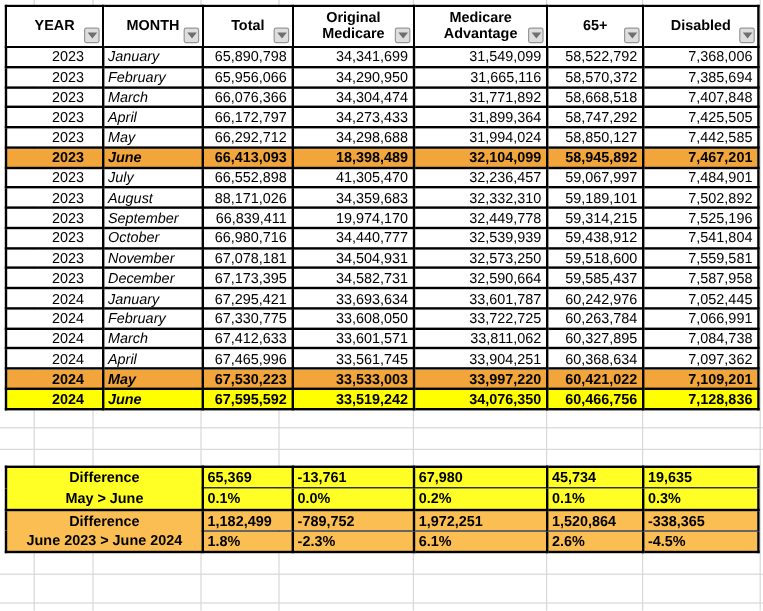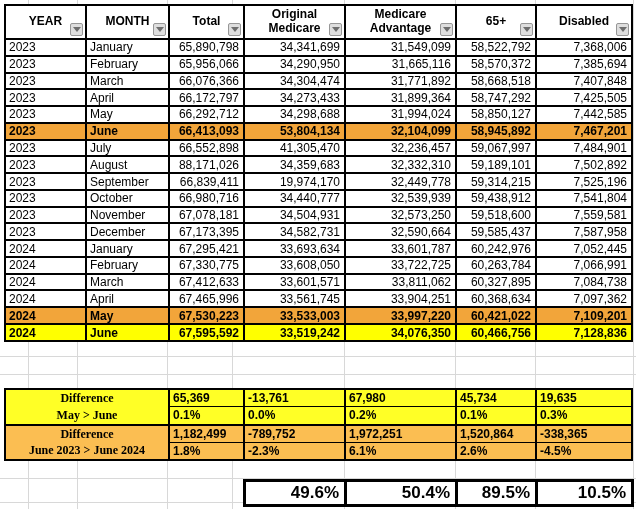--- a/index.html
+++ b/index.html
@@ -27,43 +27,43 @@
   
   .main-table{position:absolute;left:4px;top:4px;width:627px;height:338px;}
   .main-table th,.main-table td{
     border:2px solid #000;padding:0 3px;font-size:12px;
     overflow:hidden;white-space:nowrap;background:#fff;
   }
   .main-table th{
     font-weight:bold;text-align:center;vertical-align:middle;
     height:34px;line-height:1.15;position:relative;white-space:normal;
   }
-  .main-table td.year{text-align:left;padding-right:15px;}
-  .main-table td.month{text-align:left;padding-left:3px;}
+  .main-table td.year{text-align:right;padding-right:15px;}
+  .main-table td.month{text-align:left;padding-left:3px;font-style:italic;}
   .main-table td.num{text-align:right;padding-right:4px;}
   tr.hl-orange td{background:var(--hl-orange) !important;font-weight:bold;}
   tr.hl-yellow td{background:var(--hl-yellow) !important;font-weight:bold;}
 
   .filter-btn{
     position:absolute;right:2px;bottom:2px;width:13px;height:13px;
     background:#DEDEDE;border:1px solid #979797;border-radius:2px;
     display:flex;align-items:center;justify-content:center;padding:0;cursor:pointer;
   }
   .filter-btn .tri{
     width:0;height:0;border-left:4px solid transparent;
     border-right:4px solid transparent;border-top:5px solid #6e6e6e;
   }
 
   
   .summary-table{position:absolute;left:4px;top:388px;width:627px;}
   .summary-table td{
     border:2px solid #000;font-size:12px;font-weight:bold;
     padding:0 3px;height:17px;white-space:nowrap;overflow:hidden;
   }
-  .summary-table td.slabel{text-align:center;vertical-align:middle;line-height:1.4;font-family:Liberation Serif, serif;}
+  .summary-table td.slabel{text-align:center;vertical-align:middle;line-height:1.4;}
   .summary-table td.num{padding-right:4px;}
   .summary-table tr.sec-top td.num{border-bottom-width:1px;}
   .summary-table tr.sec-bottom td.num{border-top-width:1px;}
   .sec-yellow td{background:var(--sum-yellow);}
   .sec-orange td{background:var(--sum-orange);}
 
   
   .pct-table{position:absolute;left:243px;top:479px;width:388px;height:28px;}
   .pct-table td{
     border:3px solid #000;background:#fff;font-weight:bold;font-size:17px;
@@ -166,21 +166,21 @@
           <td class="num">66,292,712</td>
           <td class="num">34,298,688</td>
           <td class="num">31,994,024</td>
           <td class="num">58,850,127</td>
           <td class="num">7,442,585</td>
         </tr>
         <tr class="hl-orange">
           <td class="year">2023</td>
           <td class="month">June</td>
           <td class="num">66,413,093</td>
-          <td class="num">53,804,134</td>
+          <td class="num">18,398,489</td>
           <td class="num">32,104,099</td>
           <td class="num">58,945,892</td>
           <td class="num">7,467,201</td>
         </tr>
         <tr>
           <td class="year">2023</td>
           <td class="month">July</td>
           <td class="num">66,552,898</td>
           <td class="num">41,305,470</td>
           <td class="num">32,236,457</td>
@@ -331,30 +331,14 @@
         <tr class="sec-orange sec-bottom">
           <td class="num">1.8%</td>
           <td class="num">-2.3%</td>
           <td class="num">6.1%</td>
           <td class="num">2.6%</td>
           <td class="num">-4.5%</td>
         </tr>
       </tbody>
   </table>
 
-  <table class="pct-table">
-    <colgroup>
-      <col style="width:101px">
-        <col style="width:111px">
-        <col style="width:80px">
-        <col style="width:96px">
-    </colgroup>
-    <tbody>
-        <tr id="pct-row">
-          <td>49.6%</td>
-          <td>50.4%</td>
-          <td>89.5%</td>
-          <td>10.5%</td>
-        </tr>
-      </tbody>
-  </table>
 
 </div>
 
 </body></html>

